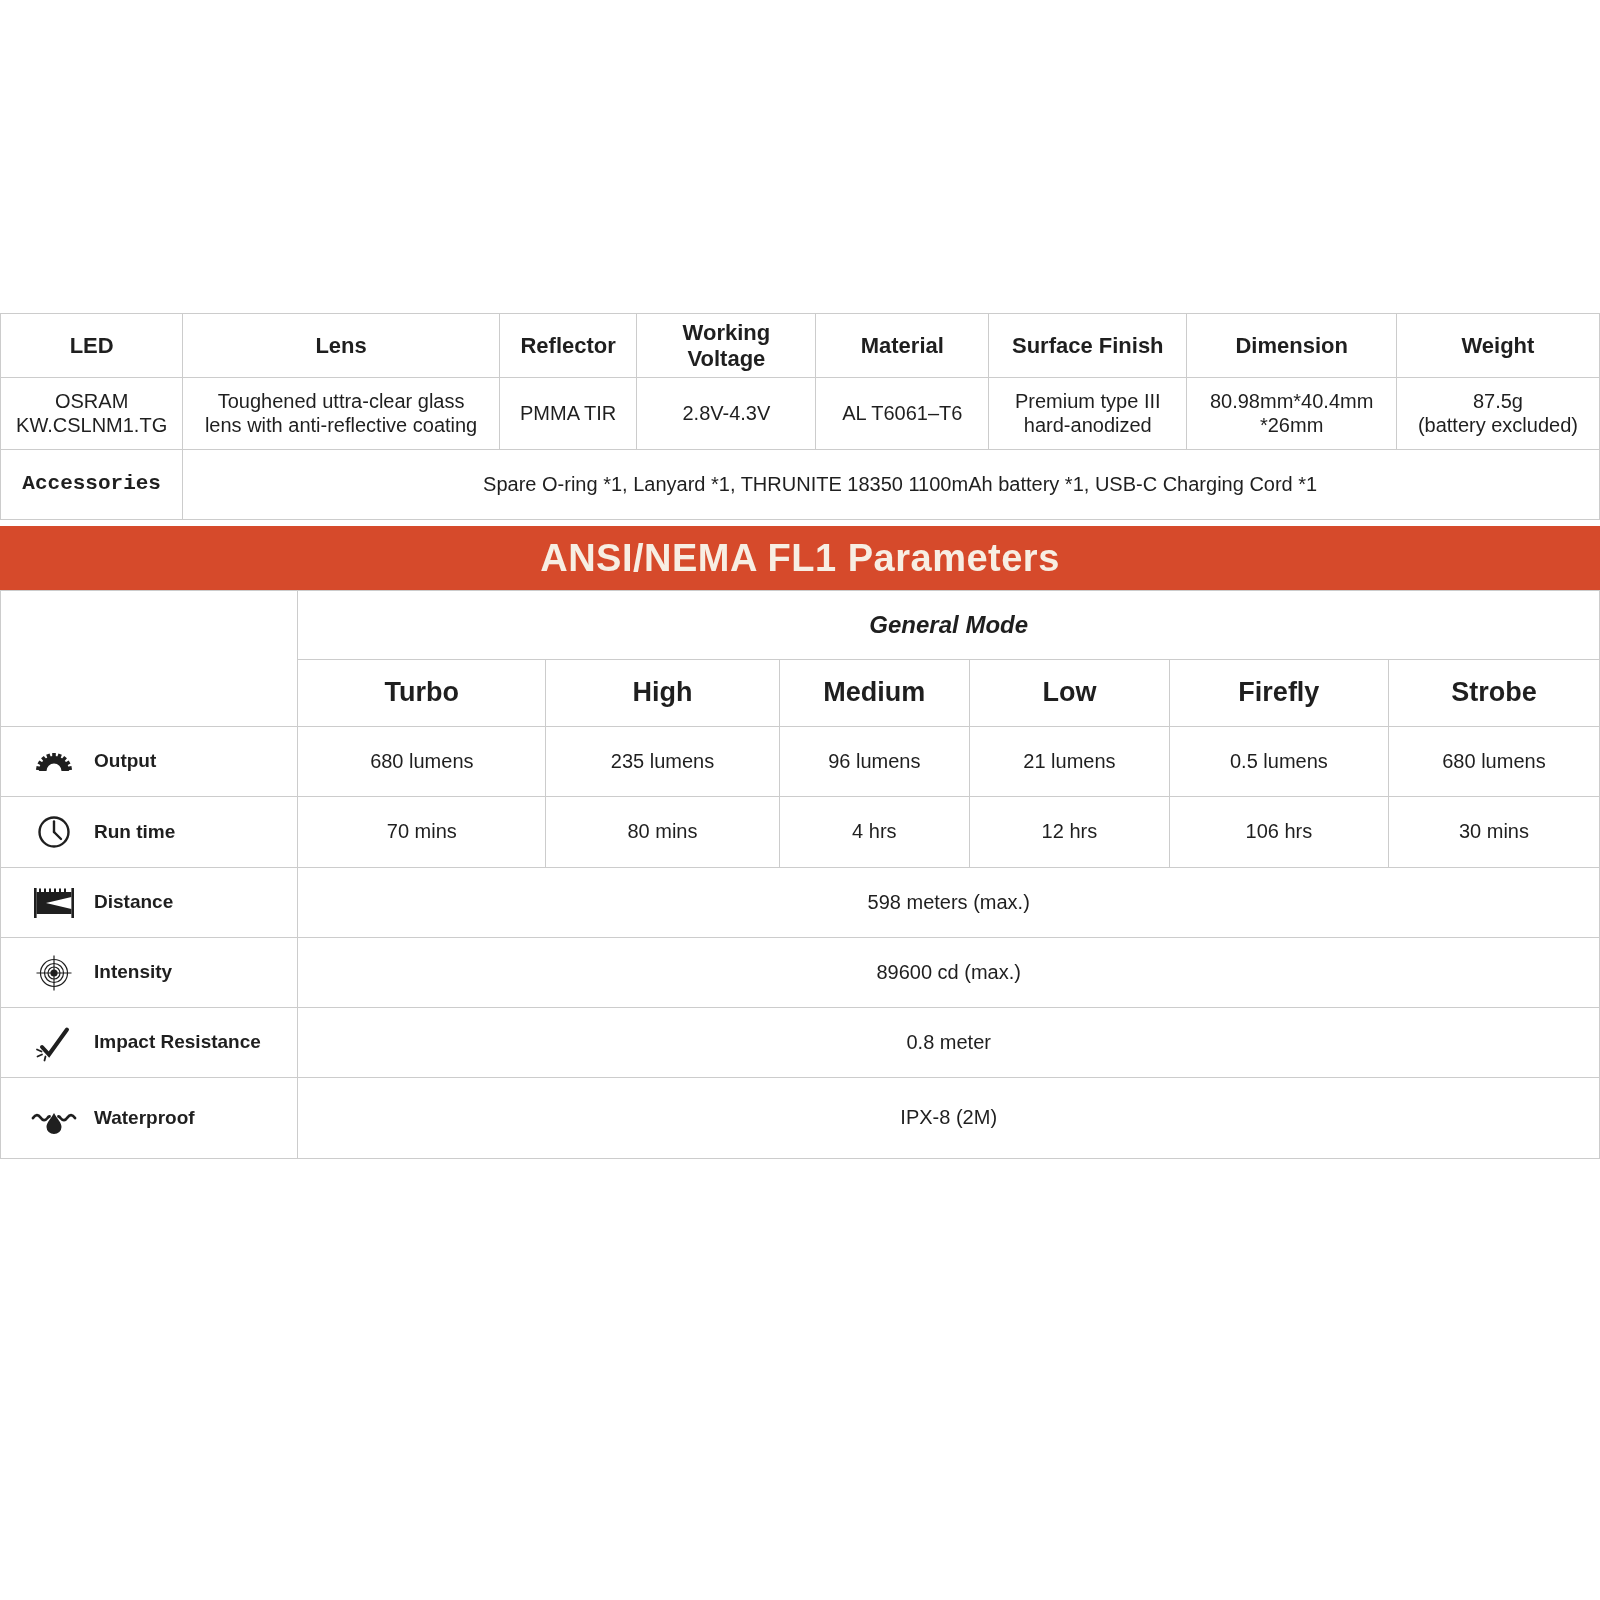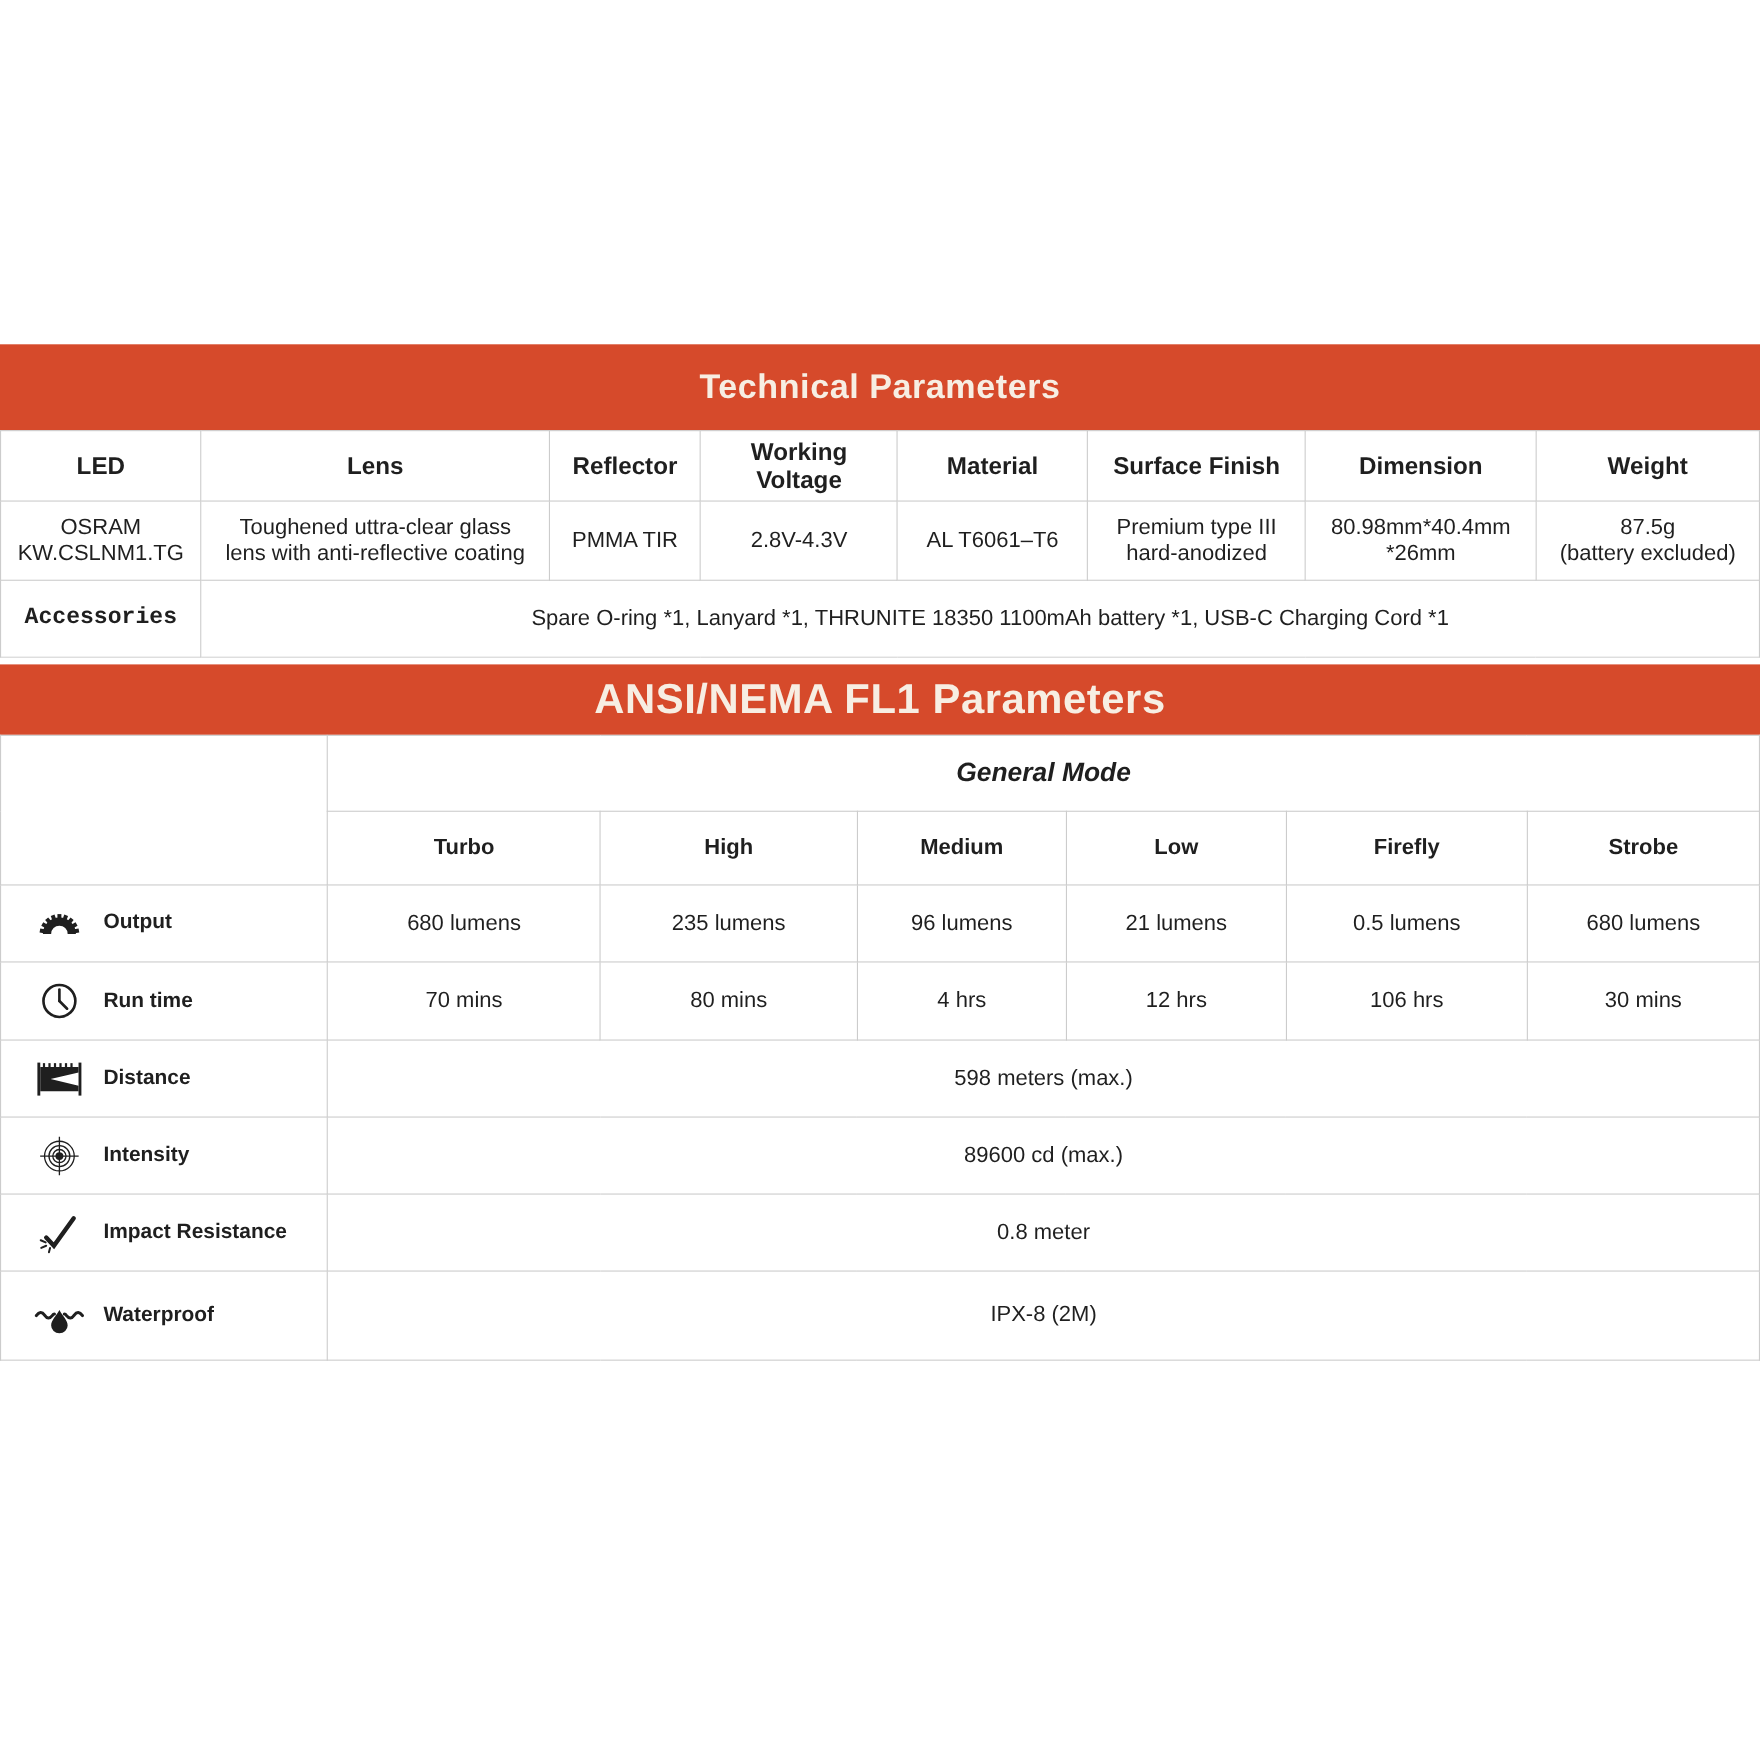--- a/index.html
+++ b/index.html
@@ -44,41 +44,38 @@
   .t1 .head th{height:64px;}
   .t1 .vals td{height:72px;}
   .t1 .acc td{height:70px;}
   .t1 .acc .acc-label{font-weight:bold;font-size:21px;font-family:Liberation Mono, monospace;}
   .t1 .acc .acc-val{text-align:center;padding-left:24px;}
   
   .gap{height:6px;background:var(--bg);}
   
   .t2 .gm-row td{height:69px;font-style:italic;}
   .t2 .gm{font-weight:bold;font-size:24px;}
-  .t2 .mode-head th{height:67px;font-size:20px;}
+  .t2 .mode-head th{height:67px;font-size:27px;}
   .t2 .r70 td{height:70px;}
   .t2 .r71 td{height:71px;}
   .t2 .r81 td{height:81px;}
   .rowlab{text-align:left;}
   .rowlab-inner{
     display:flex;align-items:center;gap:17px;padding-left:24px;
   }
   .rowlab-inner .lab{font-weight:bold;font-size:19px;white-space:nowrap;}
   .icon{width:46px;height:44px;flex:0 0 46px;display:inline-flex;align-items:center;justify-content:center;}
   .icon svg{width:46px;height:44px;}
 </style>
 </head>
 <body>
 
 <div class="page">
 
   <section>
-    <header class="band band-1">
-      <h1>Technical Parameters</h1>
-    </header>
 
     <table class="t1">
       <colgroup>
         <col style="width:11.4%">
           <col style="width:19.8%">
           <col style="width:8.6%">
           <col style="width:11.2%">
         <col style="width:10.8%">
           <col style="width:12.4%">
           <col style="width:13.1%">

